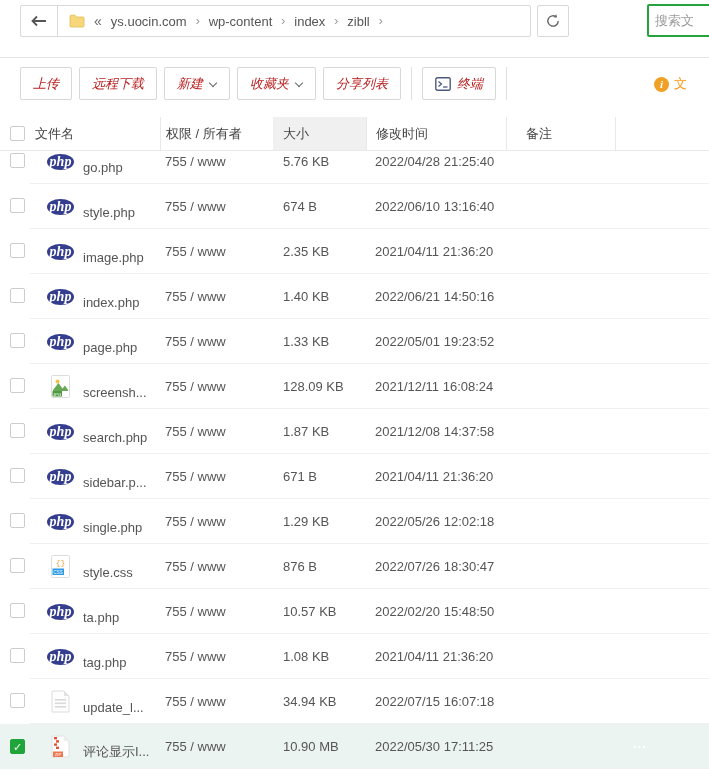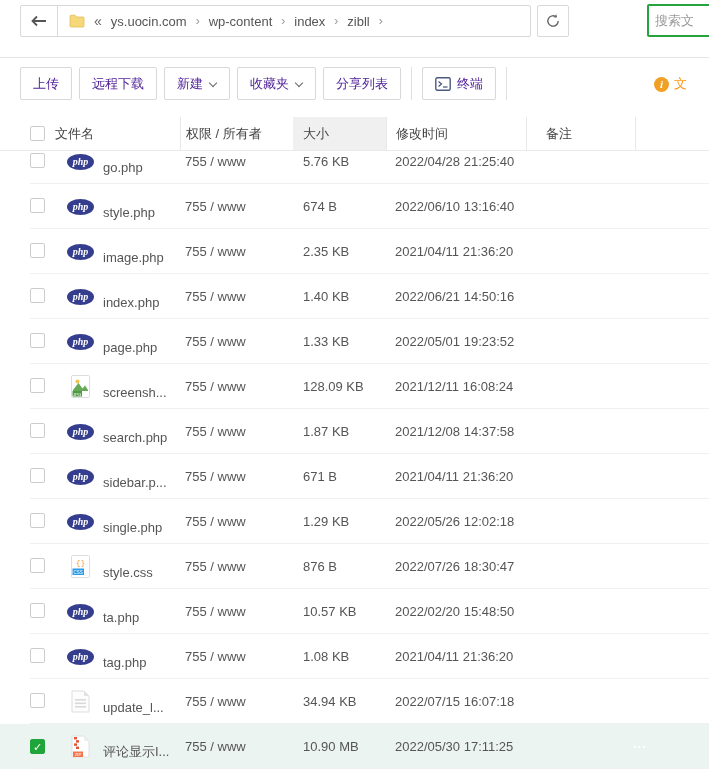--- a/index.html
+++ b/index.html
@@ -21,33 +21,33 @@
     justify-content:center; background:#fff; cursor:pointer; }
   .search-box { position:absolute; left:647px; top:4px; width:75px; height:33px;
     border:2px solid #26a33c; border-radius:2px; padding:0 6px; font-size:13px; color:#555; outline:none; }
   .search-box::placeholder { color:#9a9a9a; }
 
   .top-divider { position:absolute; top:57px; left:0; width:709px; height:1px; background:#e5e5e5; }
 
   
   .toolbar { position:absolute; left:20px; top:67px; height:33px; display:flex; align-items:stretch; gap:7px; }
   .tbtn { border:1px solid #d8d8d8; border-radius:2px; background:#fff; padding:0 12px;
-    display:flex; align-items:center; gap:6px; color:#4c1d95; font-size:13px; cursor:pointer; white-space:nowrap; }
+    display:flex; align-items:center; gap:6px; color:#b91c1c; font-size:13px; cursor:pointer; white-space:nowrap;font-style:italic; }
   .caret { width:8px; height:8px; display:inline-block; position:relative; top:-2px; }
   .caret::after { content:''; position:absolute; left:1px; top:2px; width:5px; height:5px;
     border-right:1px solid #666; border-bottom:1px solid #666; transform:rotate(45deg); }
   .vdivider { width:1px; background:#e0e0e0; margin:0 3px; }
   .recycle { position:absolute; left:654px; top:75px; display:flex; align-items:center; gap:5px;
     color:#ff9613; cursor:pointer; white-space:nowrap; }
   .info-ic { width:15px; height:15px; border-radius:50%; background:#f0a125; color:#fff;
     font-family:"Liberation Serif",serif; font-style:italic; font-weight:bold; font-size:11px;
     display:flex; align-items:center; justify-content:center; }
 
   
-  .grid-cols { display:grid; grid-template-columns:35px 125px 113px 93px 140px 109px 1fr; padding-left:20px; }
+  .grid-cols { display:grid; grid-template-columns:35px 125px 113px 93px 140px 109px 1fr; }
   .thead { position:absolute; top:117px; left:0; width:709px; height:34px; color:#444;
     border-bottom:1px solid #eaeaea; }
   .thead .hcell { display:flex; align-items:center; }
   .h-perm { border-left:1px solid #e8e8e8; padding-left:5px; }
   .h-size { background:#f0f0f0; padding-left:10px; }
   .h-date { border-left:1px solid #e8e8e8; padding-left:9px; }
   .h-note { border-left:1px solid #e8e8e8; padding-left:19px; }
   .h-extra { border-left:1px solid #e8e8e8; }
 
   .tbody { position:absolute; top:151px; left:0; width:709px; height:624px; overflow:hidden; }
@@ -61,21 +61,21 @@
   .checkbox.checked { background:#20a53a; border-color:#20a53a; color:#fff; font-size:11px;
     line-height:14px; text-align:center; }
   .c-name { display:flex; align-items:center; gap:9px; padding-left:12px; overflow:hidden; }
   .c-perm { padding-left:5px; }
   .c-size { padding-left:10px; }
   .c-date { padding-left:9px; }
   .fname { white-space:nowrap;margin-top:11px; }
 
   .icon-php { display:inline-block; min-width:27px; height:16px; background:#353e8e; border-radius:50%;
     color:#fff; font-family:"Liberation Serif",serif; font-style:italic; font-weight:bold;
-    font-size:10px; line-height:15px; text-align:center; }
+    font-size:14px; line-height:15px; text-align:center; }
   .ficon { display:flex; align-items:center; justify-content:center; width:27px; flex:none; }
 
   .row-dots { position:absolute; left:633px; top:12px; color:#fff; font-weight:bold; letter-spacing:1px; }
 </style>
 </head>
 <body>
 
 <div class="crumb-box">
   <div class="back-btn">
     <svg width="16" height="12" viewBox="0 0 16 12">

